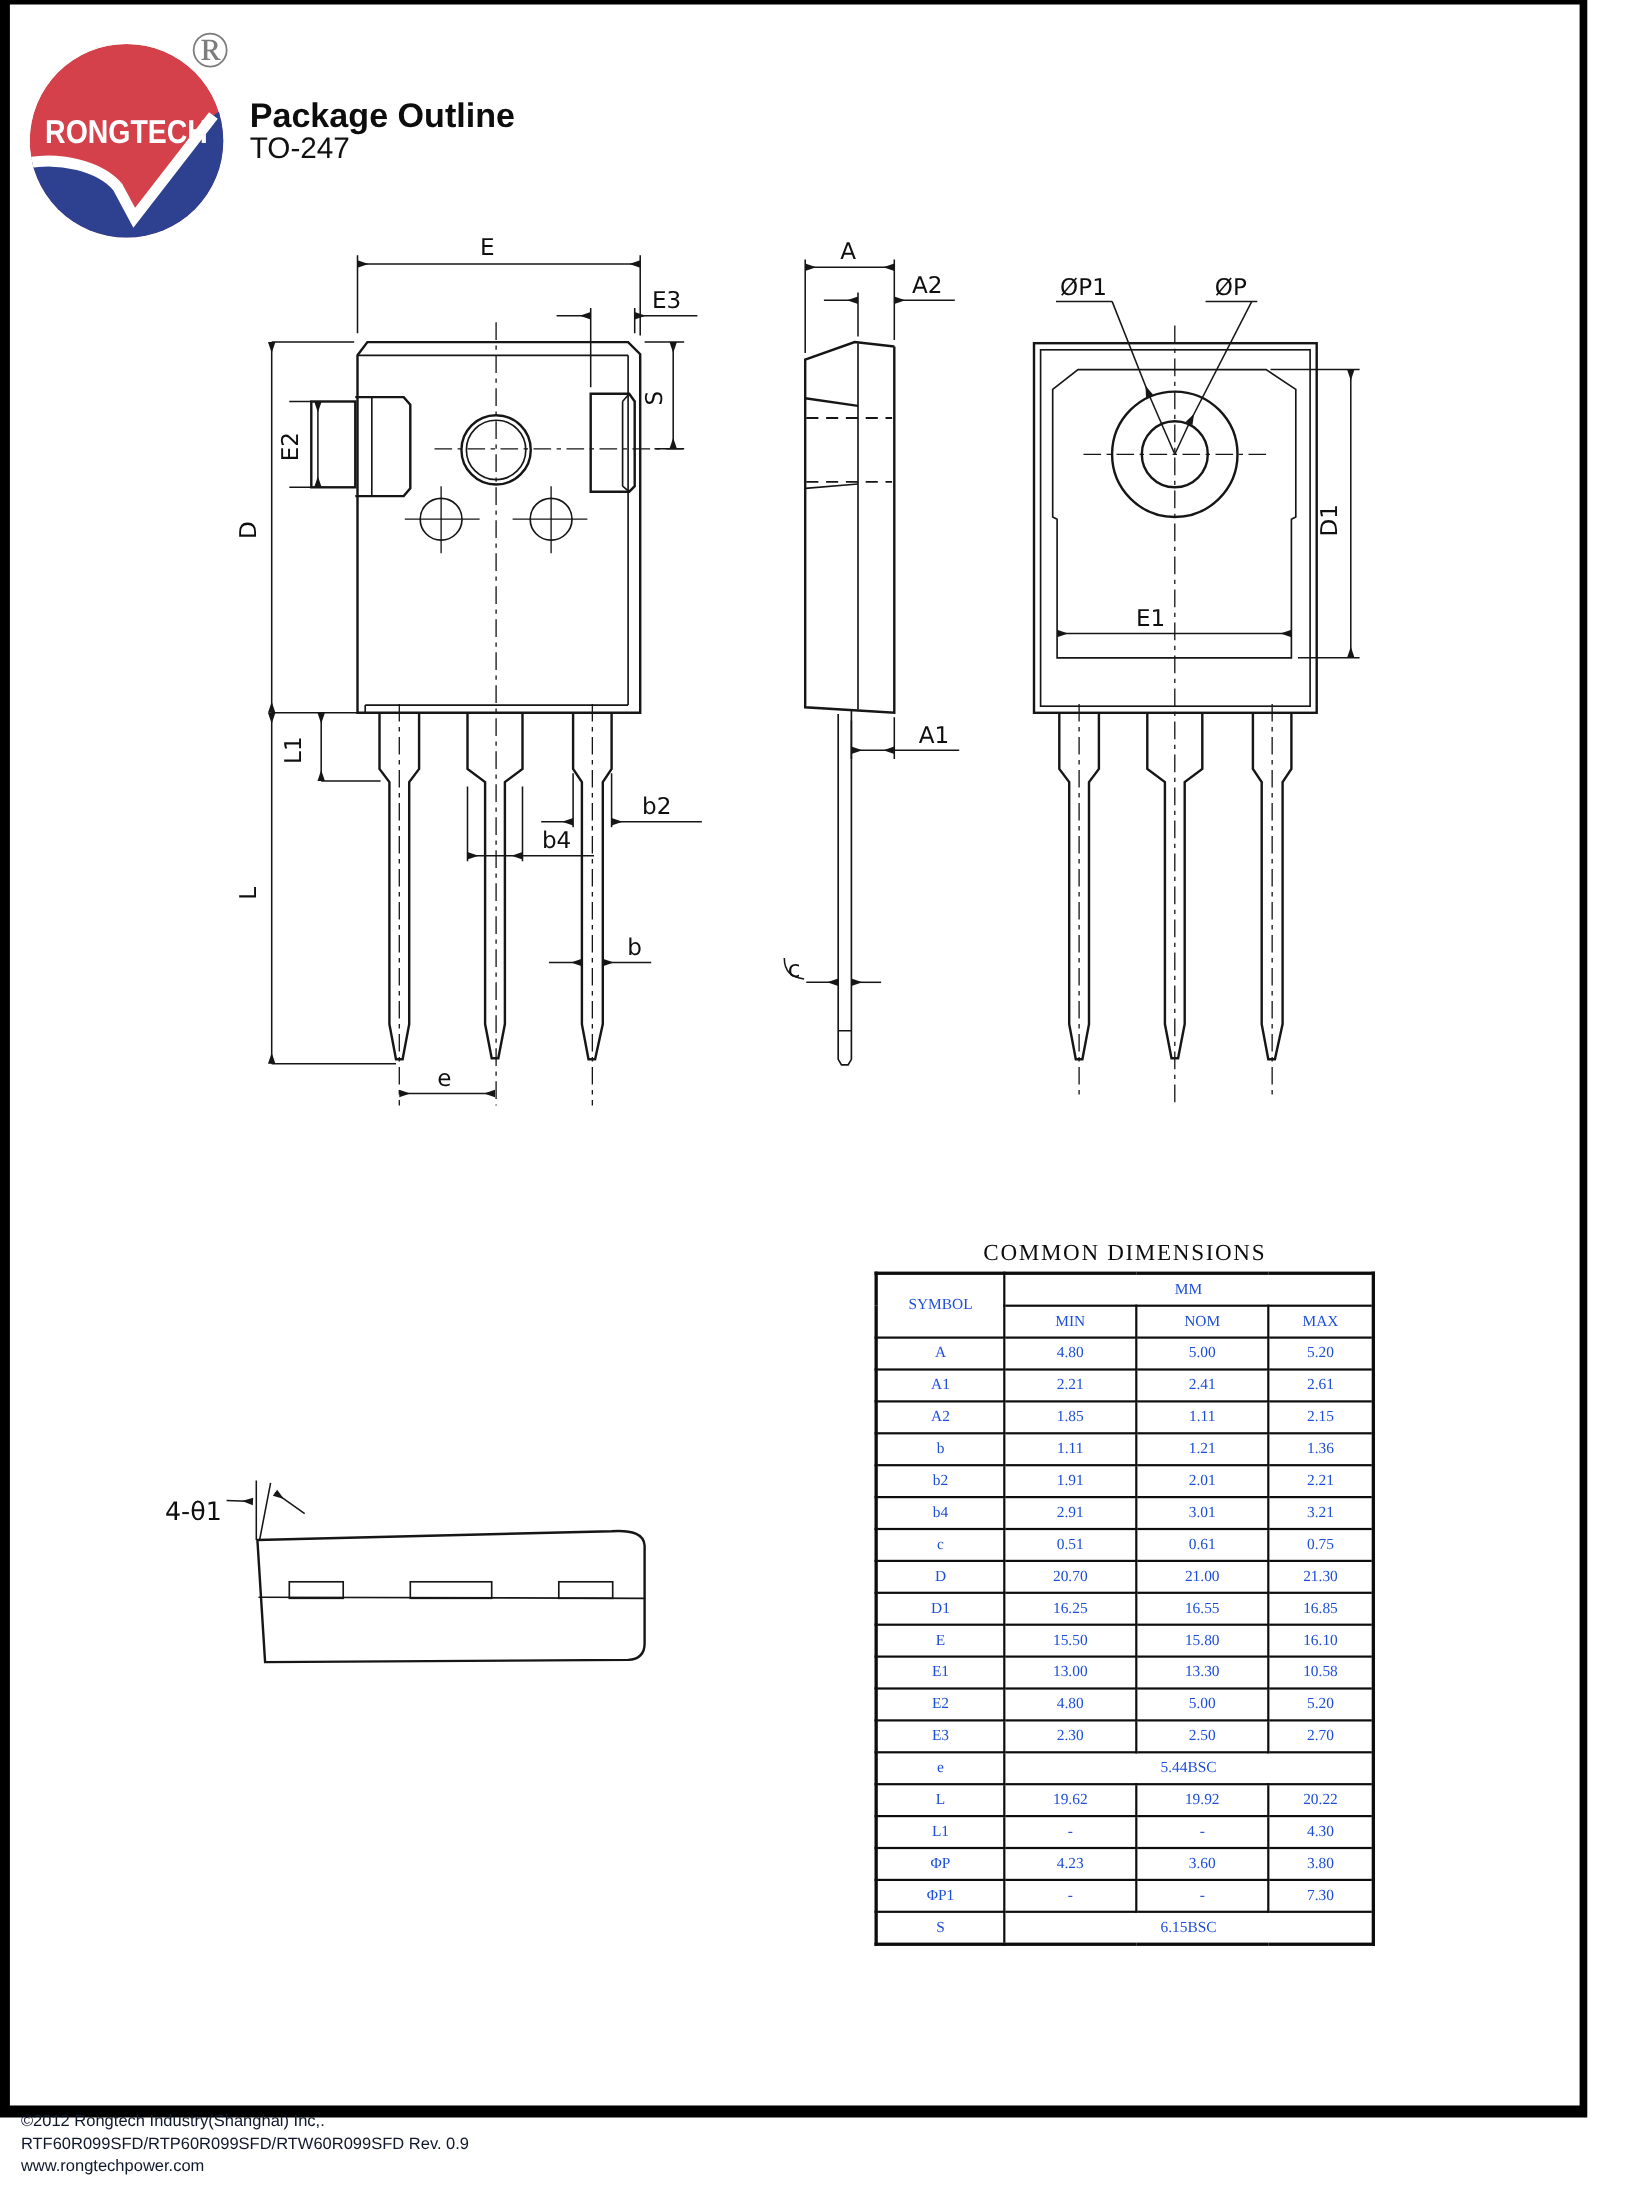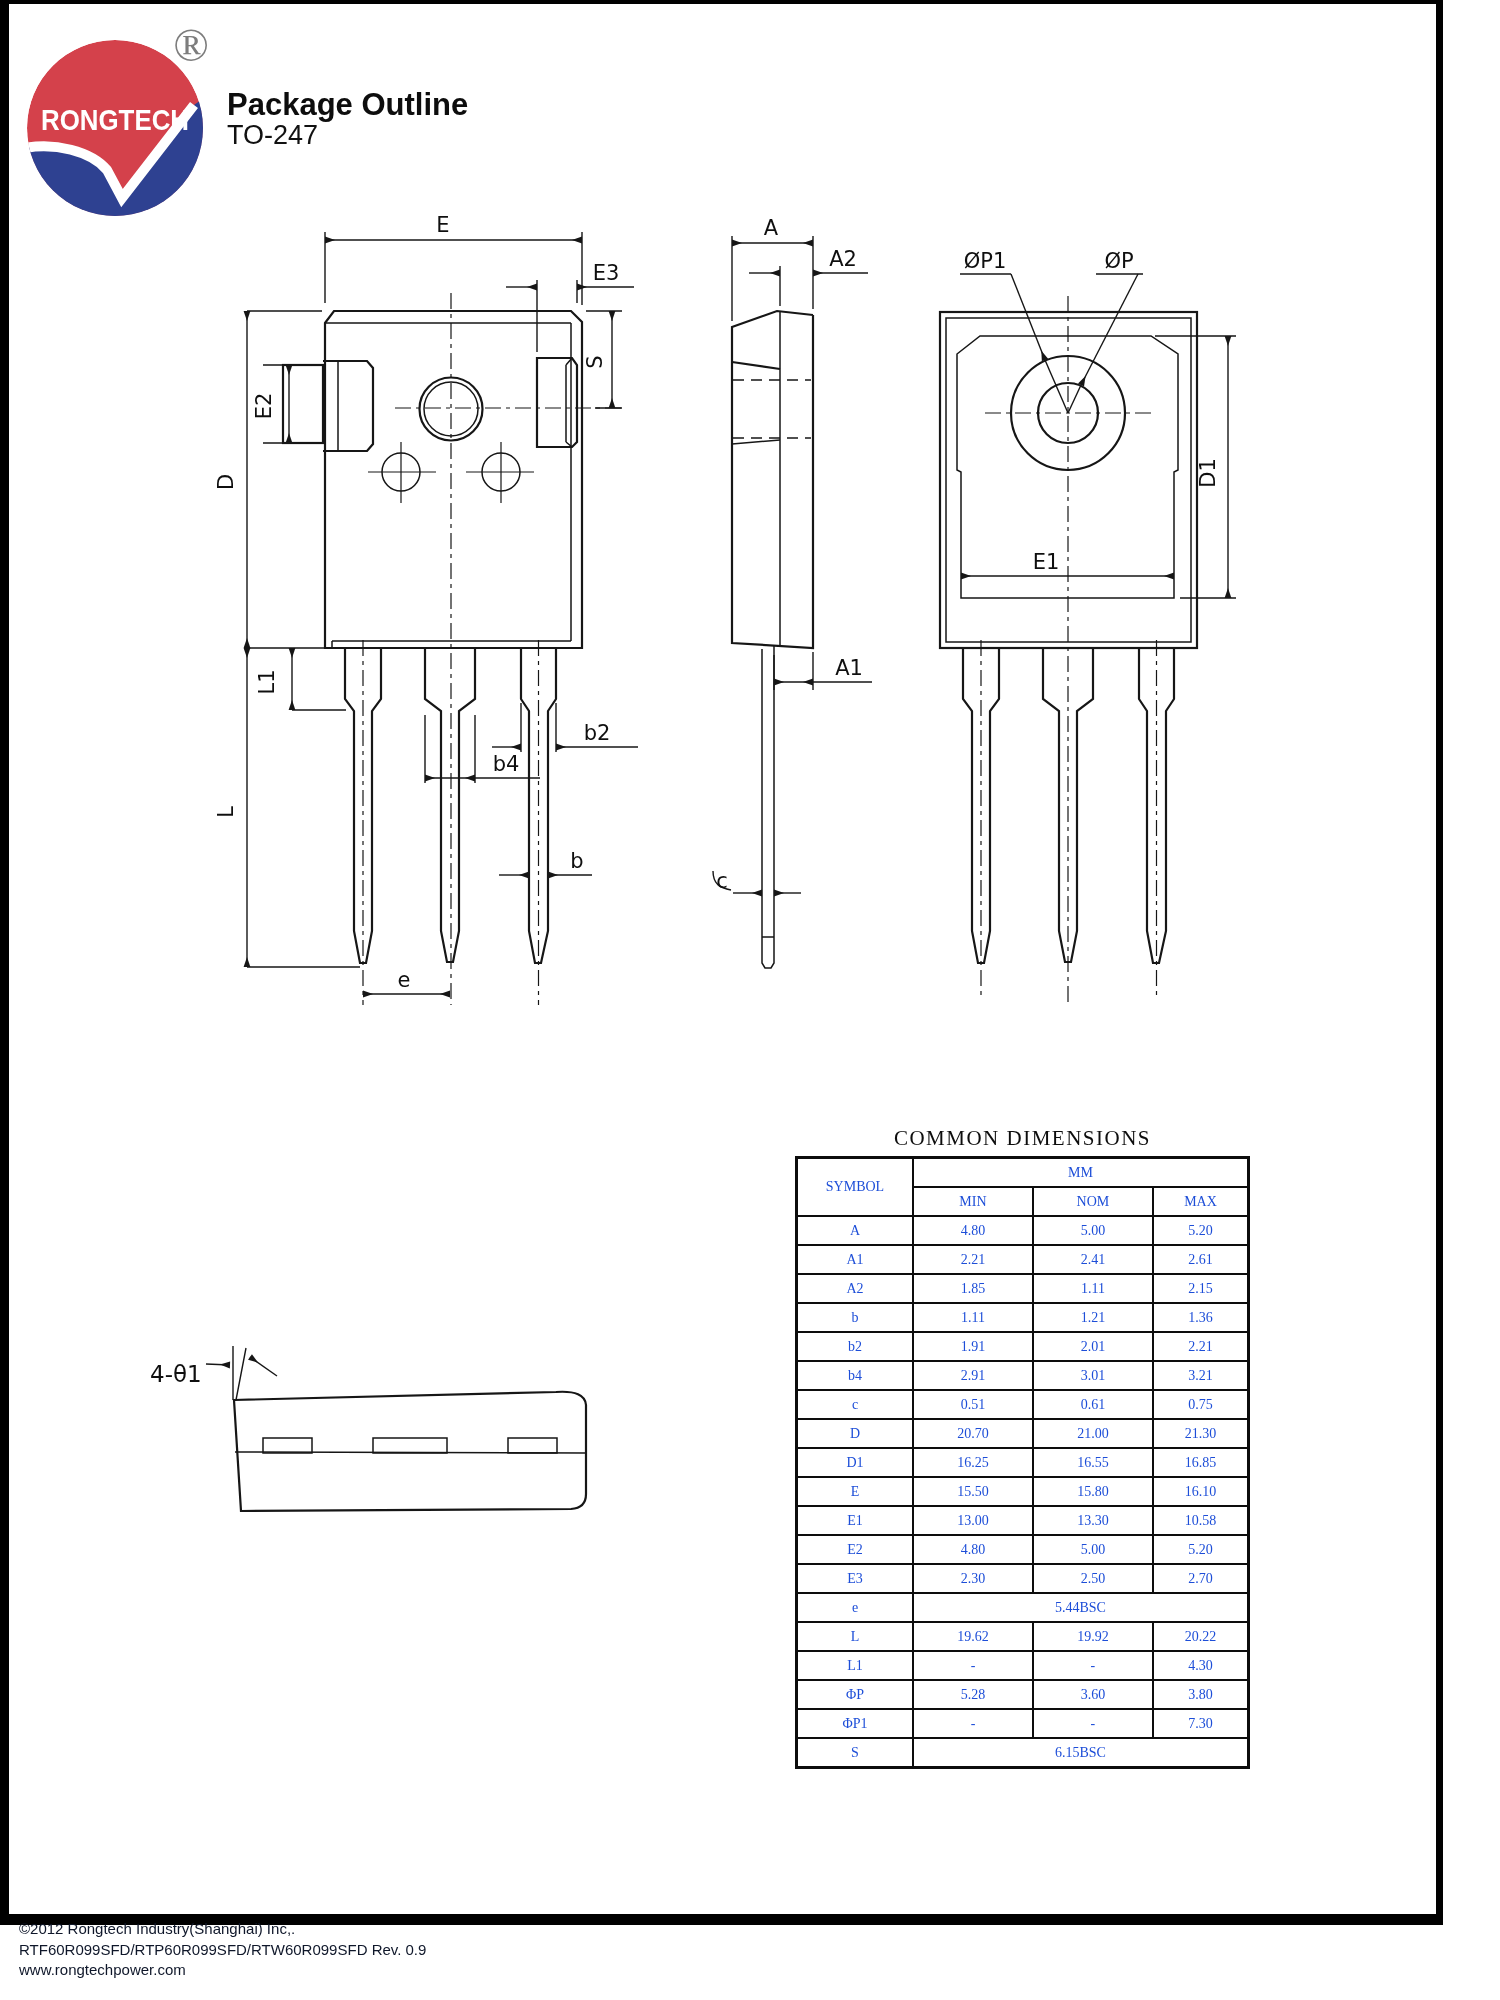--- a/index.html
+++ b/index.html
@@ -316,21 +316,21 @@
           <td>20.22</td>
         </tr>
         <tr>
           <td>L1</td>
           <td>-</td>
           <td>-</td>
           <td>4.30</td>
         </tr>
         <tr>
           <td>ΦP</td>
-          <td>5.28</td>
+          <td>4.23</td>
           <td>3.60</td>
           <td>3.80</td>
         </tr>
         <tr>
           <td>ΦP1</td>
           <td>-</td>
           <td>-</td>
           <td>7.30</td>
         </tr>
         <tr>

